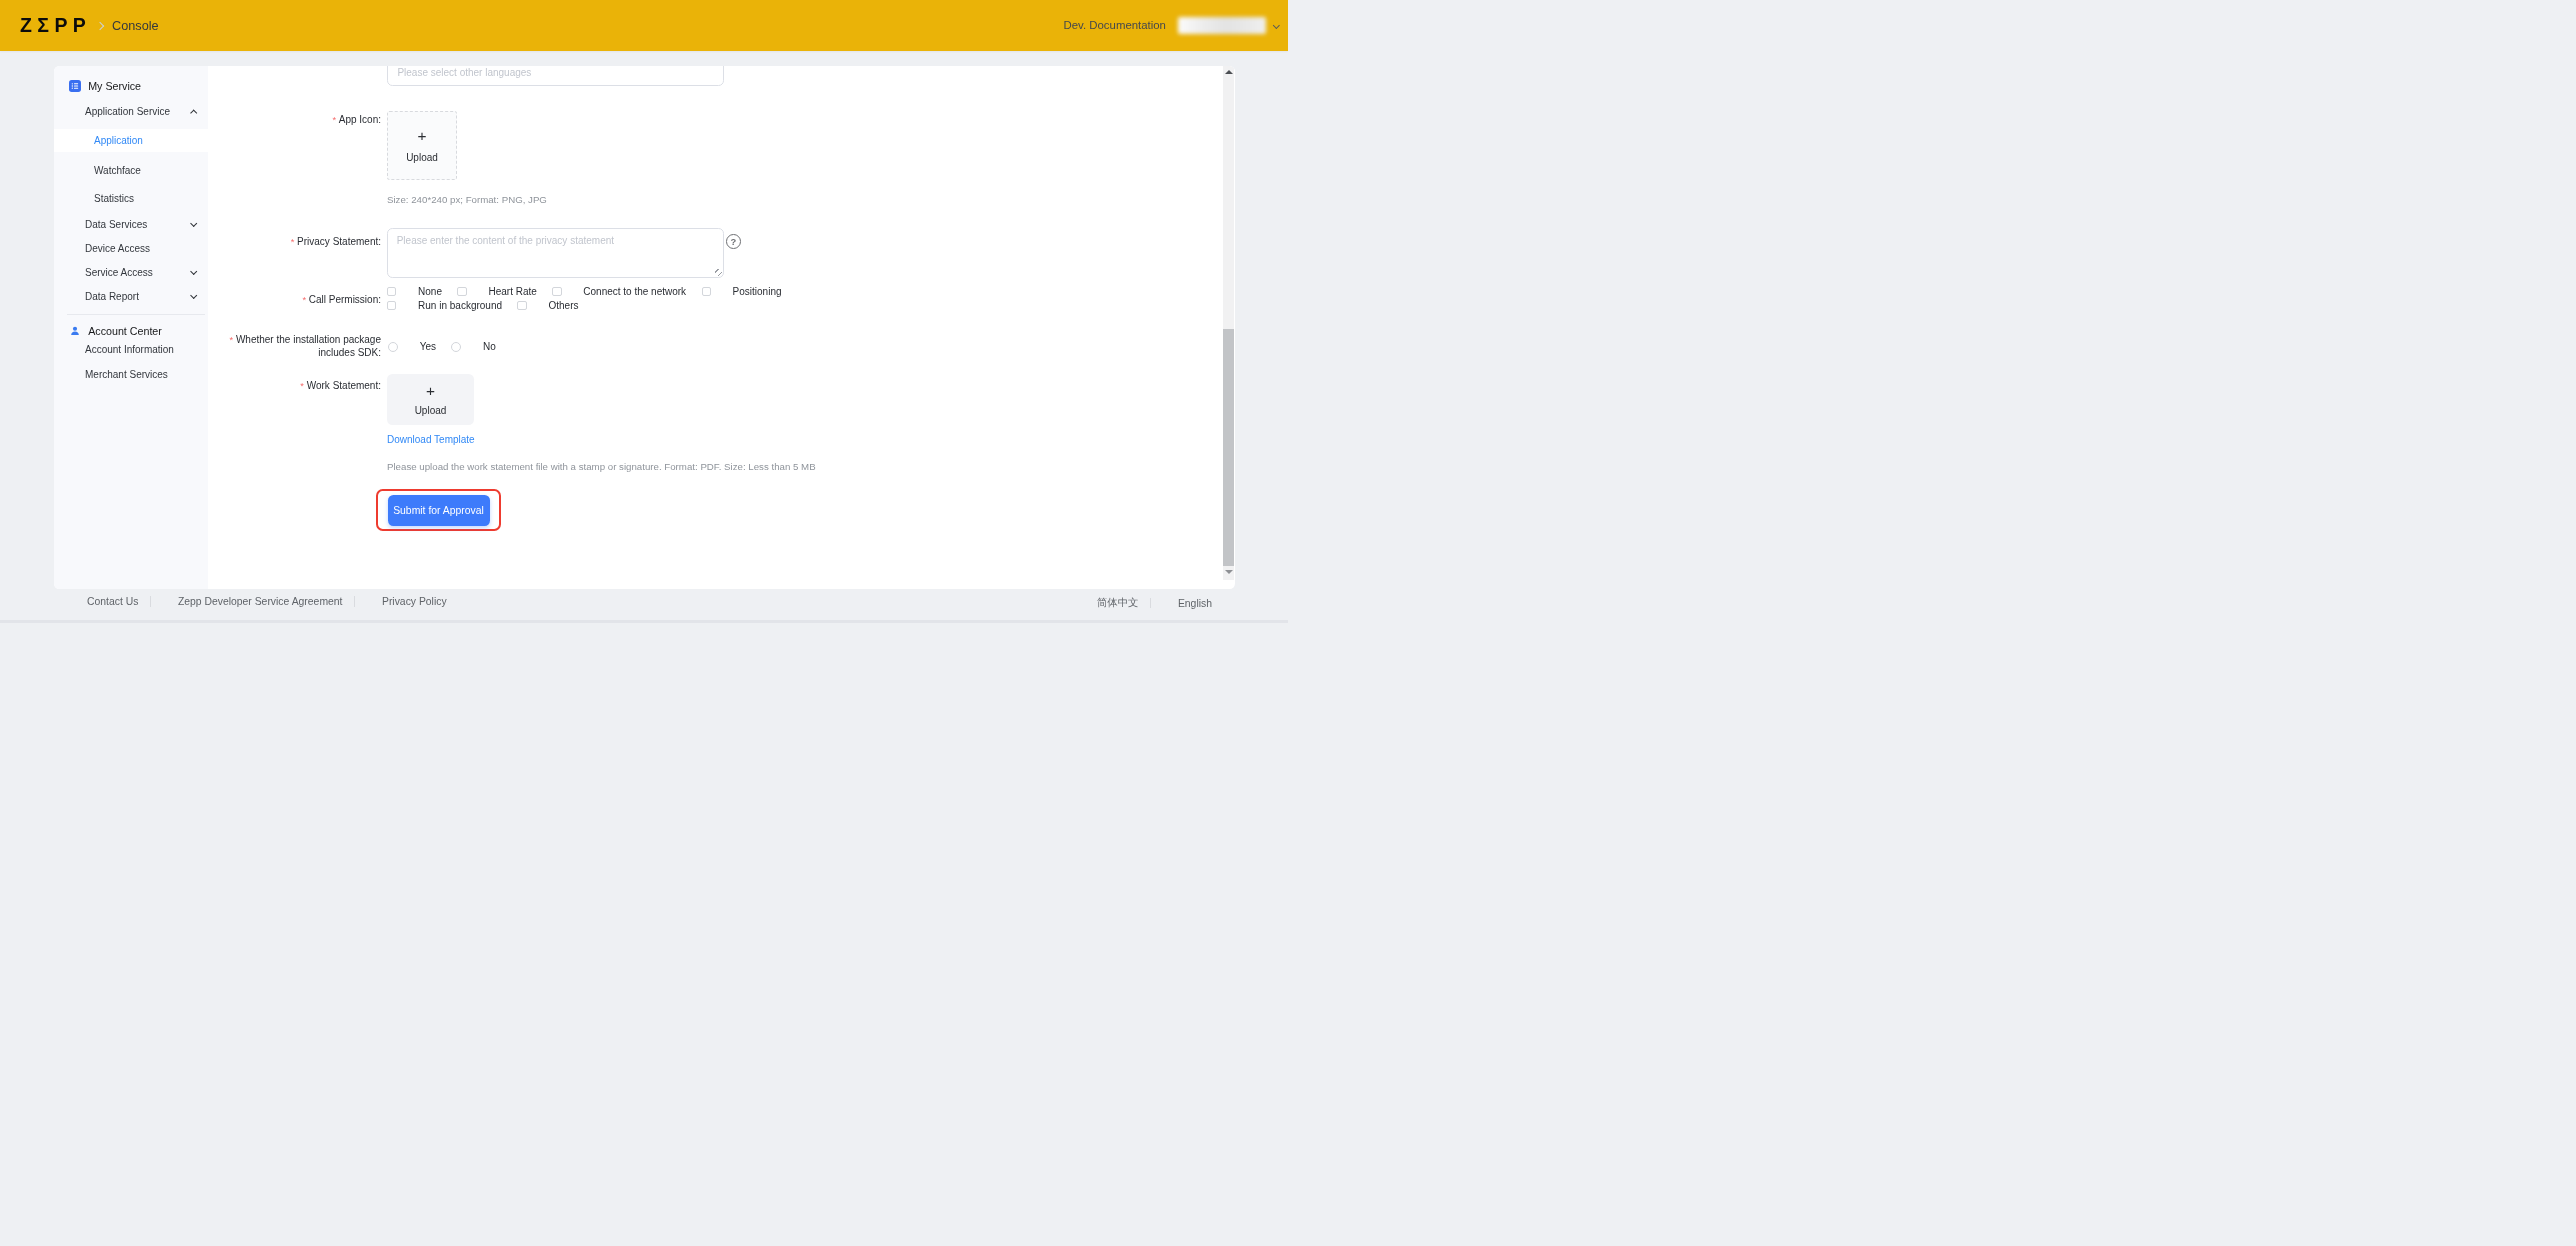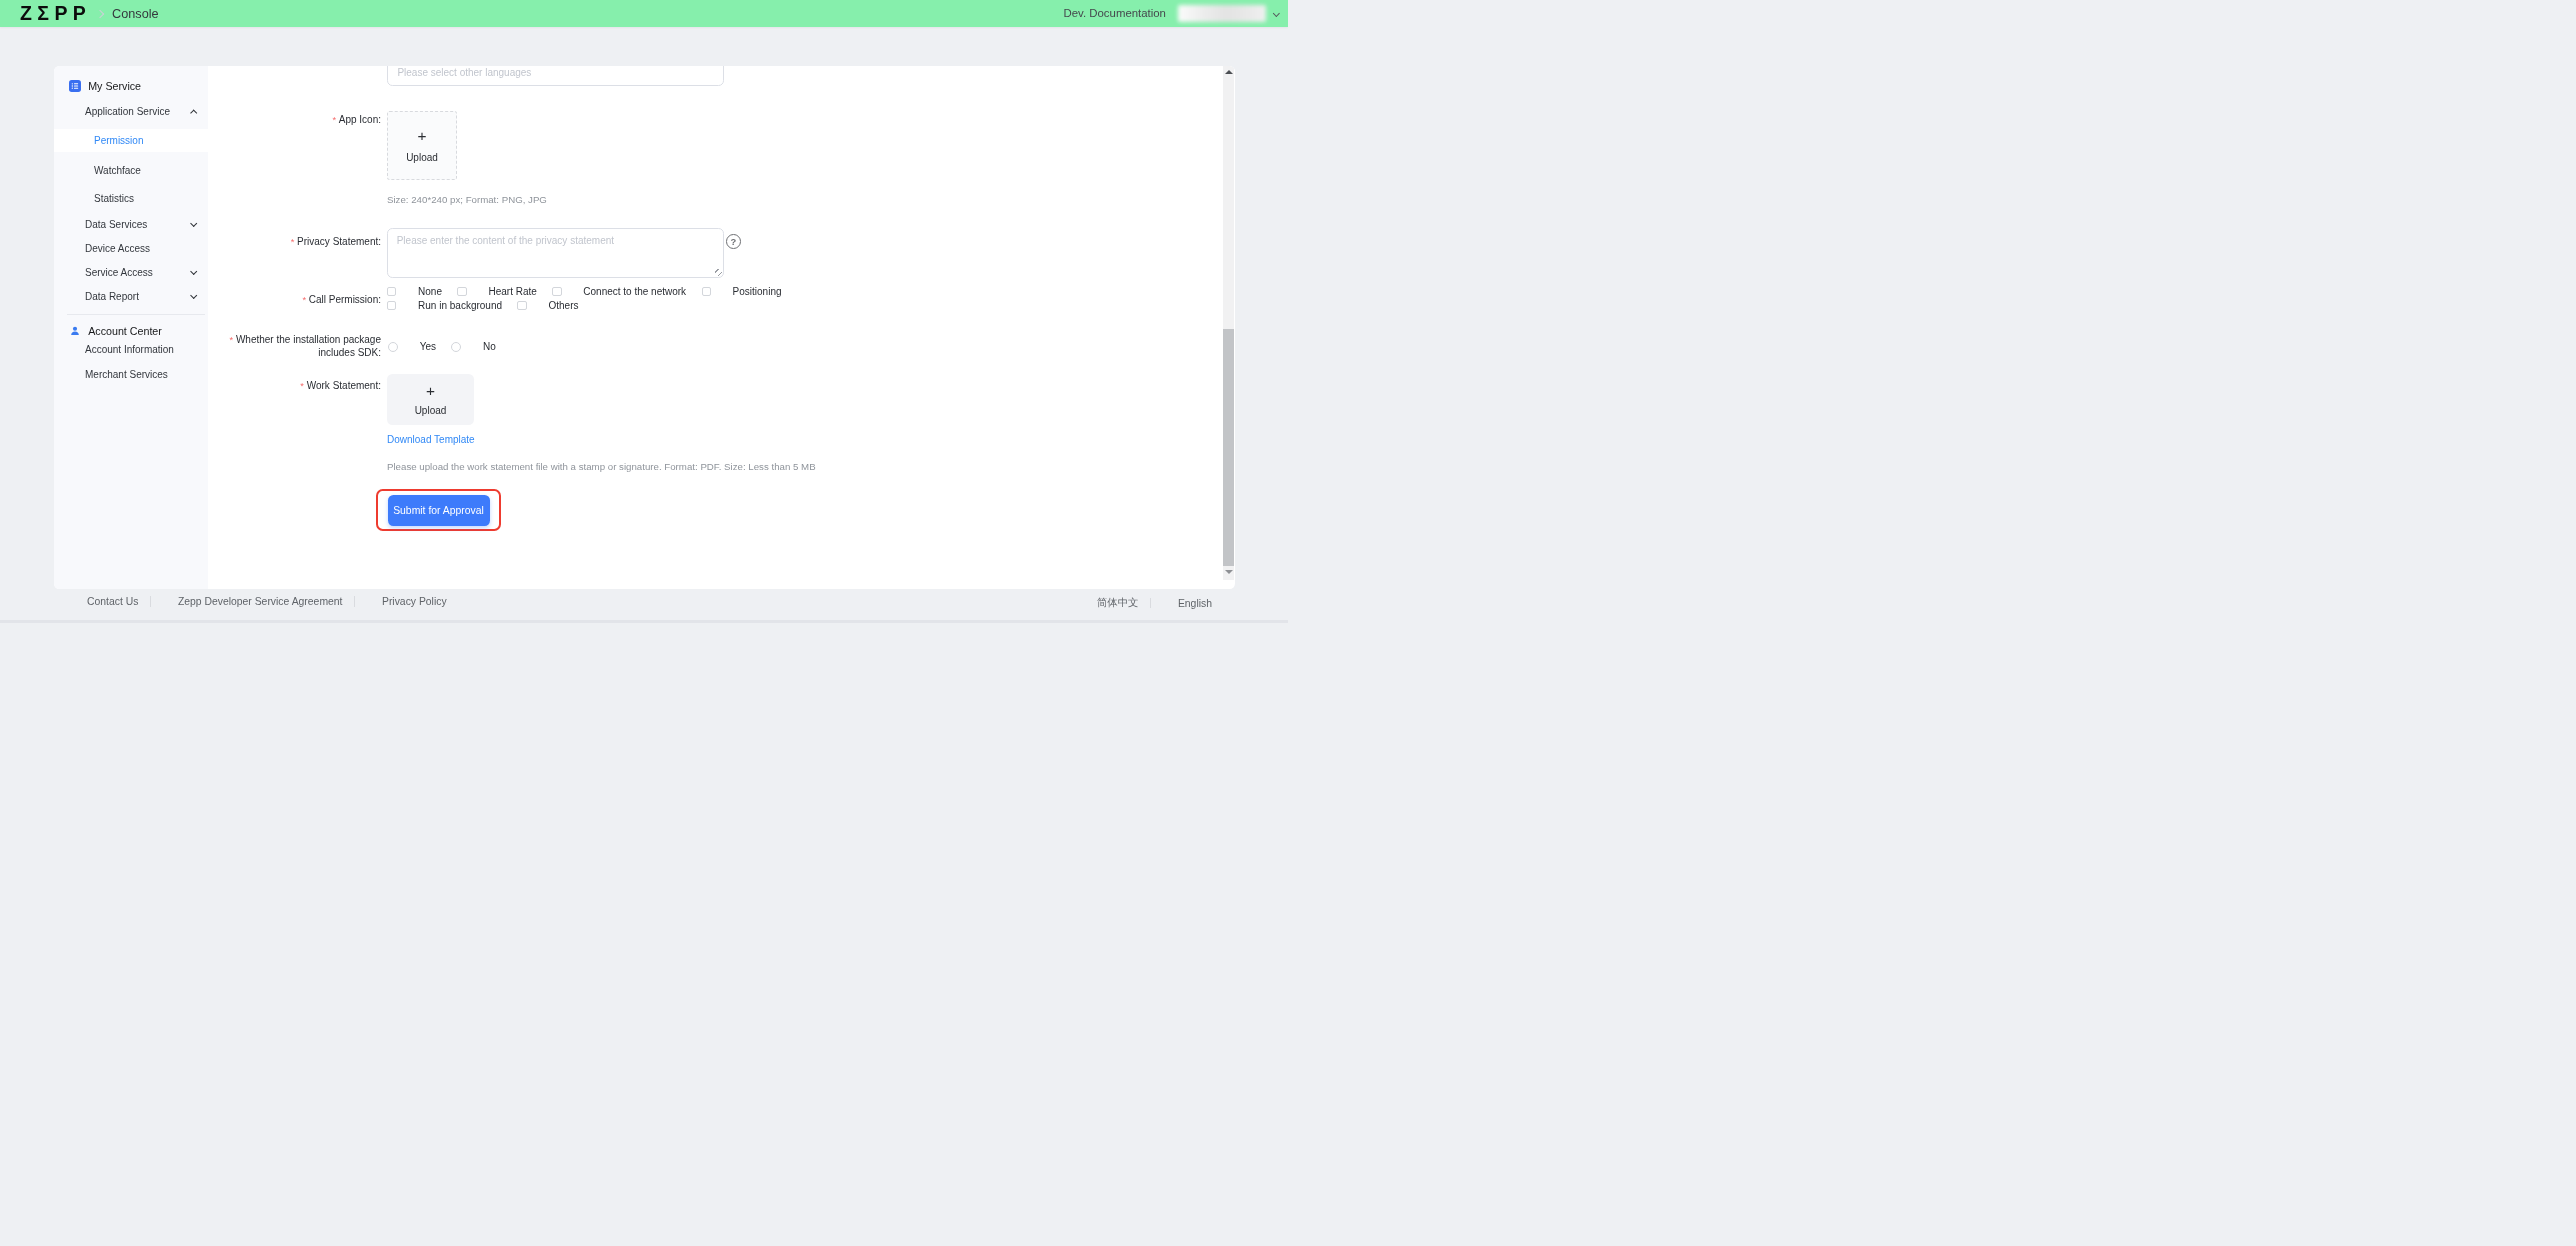--- a/index.html
+++ b/index.html
@@ -7,22 +7,22 @@
   body {
     background: #eef0f3;
     font-family: "Liberation Sans", "DejaVu Sans", sans-serif;
     position: relative;
     overflow: hidden;
     color: #2f3338;
   }
 
   
   .header {
-    position: absolute; top: 0; left: 0; right: 0; height: 27px;
-    background: #86efac; z-index: 20;
+    position: absolute; top: 0; left: 0; right: 0; height: 51px;
+    background: #eab308; z-index: 20;
     box-shadow: 0 0.7px 2.7px rgba(25,35,60,.10);
     display: flex; align-items: center; justify-content: space-between;
   }
   .h-left { display: flex; align-items: center; padding-left: 20px; }
   .logo { font-size: 19.5px; font-weight: 800; letter-spacing: 5.4px; color: #0c0c0c; cursor: pointer; }
   .crumb-chev {
     width: 6px; height: 6px; margin: 0 9.4px 0 5.4px;
     border-right: 1.3px solid #ccd0d6; border-bottom: 1.3px solid #ccd0d6;
     transform: rotate(-45deg); display: inline-block;
   }
@@ -163,21 +163,21 @@
         <div class="user-blur"></div>
         <span class="chev down small"></span>
       </div>
     </div>
   </div>
 
   <div class="card">
 
     <div class="sidebar">
       <div class="sb-active-row">
-        <span class="lbl">Permission</span>
+        <span class="lbl">Application</span>
       </div>
 
       <div class="sb-title" style="top:12.7px">
         <svg width="12" height="12" viewBox="0 0 18 18">
           <rect x="0" y="0" width="18" height="18" rx="4" fill="#3a6ff0"></rect>
           <circle cx="5" cy="5.7" r="1" fill="#fff"></circle>
           <rect x="7.4" y="4.9" width="6.4" height="1.6" rx="0.8" fill="#fff"></rect>
           <circle cx="5" cy="9" r="1" fill="#fff"></circle>
           <rect x="7.4" y="8.2" width="6.4" height="1.6" rx="0.8" fill="#fff"></rect>
           <circle cx="5" cy="12.3" r="1" fill="#fff"></circle>

